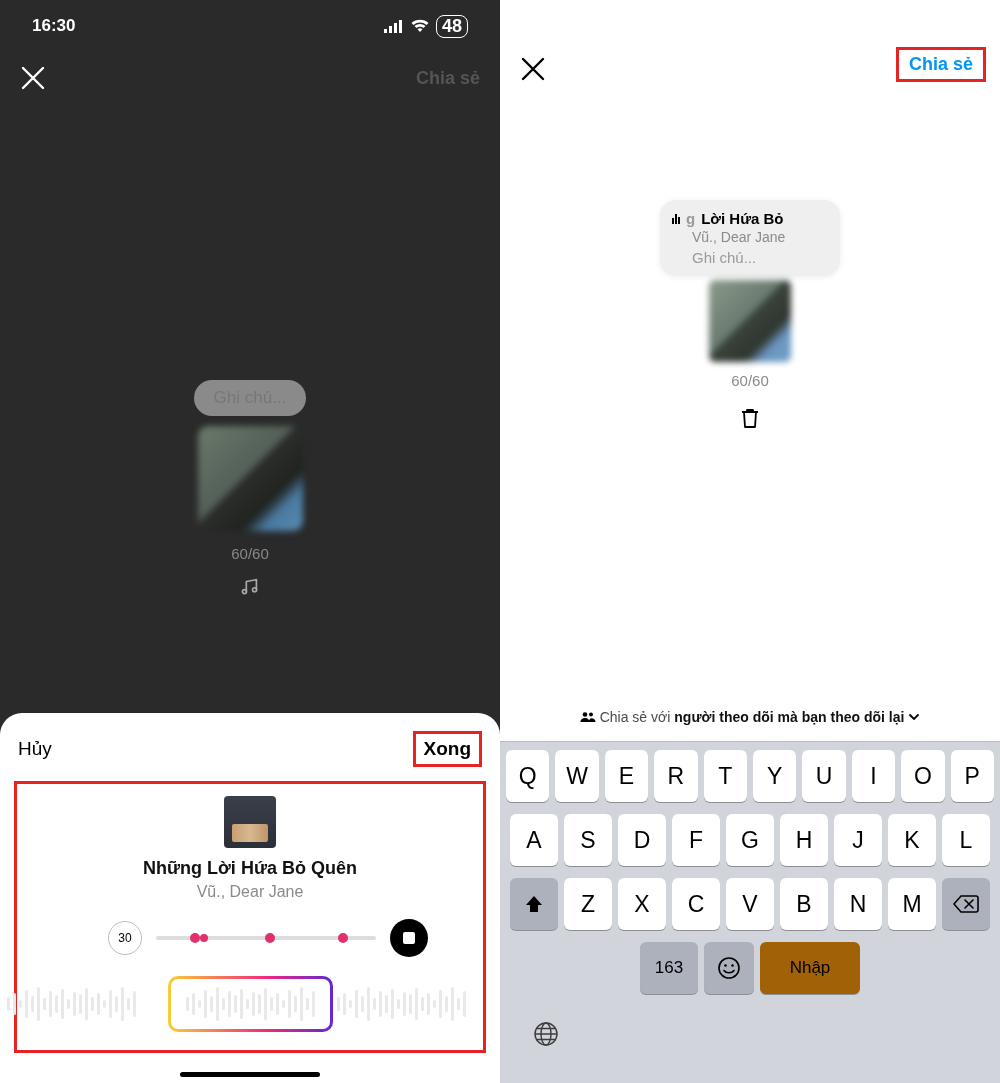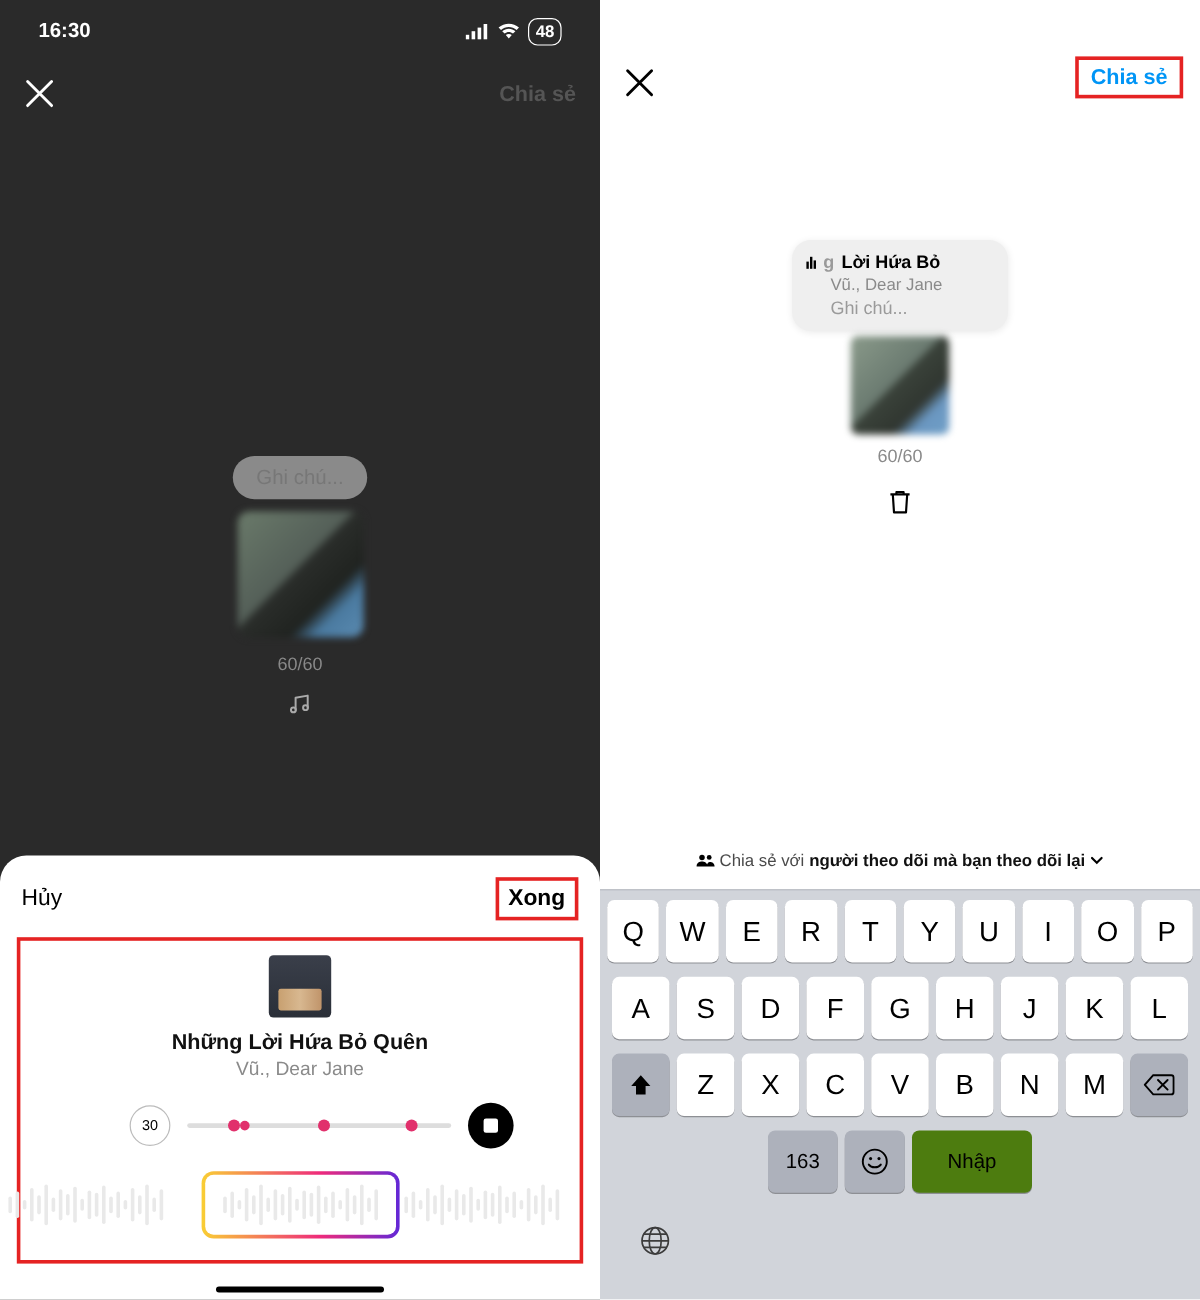--- a/index.html
+++ b/index.html
@@ -5,21 +5,21 @@
 * { margin: 0; padding: 0; box-sizing: border-box; font-family: -apple-system, BlinkMacSystemFont, "Segoe UI", sans-serif; -webkit-font-smoothing: antialiased; }
 html, body { width: 1000px; height: 1083px; overflow: hidden; }
 .canvas { display: flex; width: 1000px; height: 973px; }
 .pane { width: 500px; height: 1083px; position: relative; }
 
 
 .left { background: #2a2a2a;  }
 .left .status { height: 52px; display: flex; align-items: center; justify-content: space-between; padding: 0 32px; color: #fff; font-size: 17px; font-weight: 600; }
 .left .status .right-icons { display: flex; align-items: center; gap: 6px; }
 .signal-icon, .wifi-icon, .battery-icon { display: inline-block; }
-.battery-badge { border: 1.5px solid #fff; border-radius: 8px; padding: 0 5px 1px; font-size: 14px; font-weight: 700; line-height: 20px; color:#fff; position:relative;}
+.battery-badge { border: 1.5px solid #fff; border-radius: 8px; padding: 0 5px 1px; font-size: 18px; font-weight: 700; line-height: 20px; color:#fff; position:relative;}
 .left .topbar { height: 52px; display: flex; align-items: center; justify-content: space-between; padding: 0 20px; }
 .left .close-x { font-size: 34px; font-weight: 300; color: #fff; line-height: 1; cursor: pointer; }
 .left .share-dim { color: #555; font-size: 18px; font-weight: 600; }
 
 .left .center-col { position: absolute; left: 0; right: 0; top: 380px; display: flex; flex-direction: column; align-items: center; gap: 10px; }
 .left .note-pill { background: rgba(255,255,255,0.45); color: #777; padding: 8px 20px; border-radius: 18px; font-size: 17px; }
 .left .thumb { width: 105px; height: 105px; border-radius: 10px; filter: blur(3px); background: linear-gradient(135deg,#6a7a6a 0%, #545f58 45%, #2a2d2a 48%, #202320 70%, #4a7aa0 80%, #5a8ab0 100%); position:relative; overflow:hidden;}
 .left .count { color:#888; font-size:15px; margin-top:4px;}
 .left .music-i { margin-top:4px; color:#aaa; }
 
@@ -85,21 +85,21 @@
 .krow.r1 .key{ width:43.4px;}
 .krow.r2 .key{ width:48px;}
 .krow.r3 { gap:6px; }
 .krow.r3 .key{ width:48px;}
 .key.mod{ background:#adb1bb; width:58px;}
 .key.bksp{ background:#adb1bb; width:58px;}
 .krow.r4{ gap:6px;}
 .key.num{ background:#adb1bb; width:58px; font-size:17px;}
 .key.emoji{ background:#adb1bb; width:50px;}
 .key.space{ background:#fff; flex:1; font-size:17px;}
-.key.enter{ background:#4d7c0f; width:100px; font-size:17px;}
+.key.enter{ background:#a16207; width:100px; font-size:17px;}
 .kbd-bot{ display:flex; align-items:center; padding:10px 28px 0; height:46px;}
 .globe{ cursor:pointer;}
 
 svg{display:block;}
 </style>
 </head>
 <body>
 
 <div class="canvas">
 

